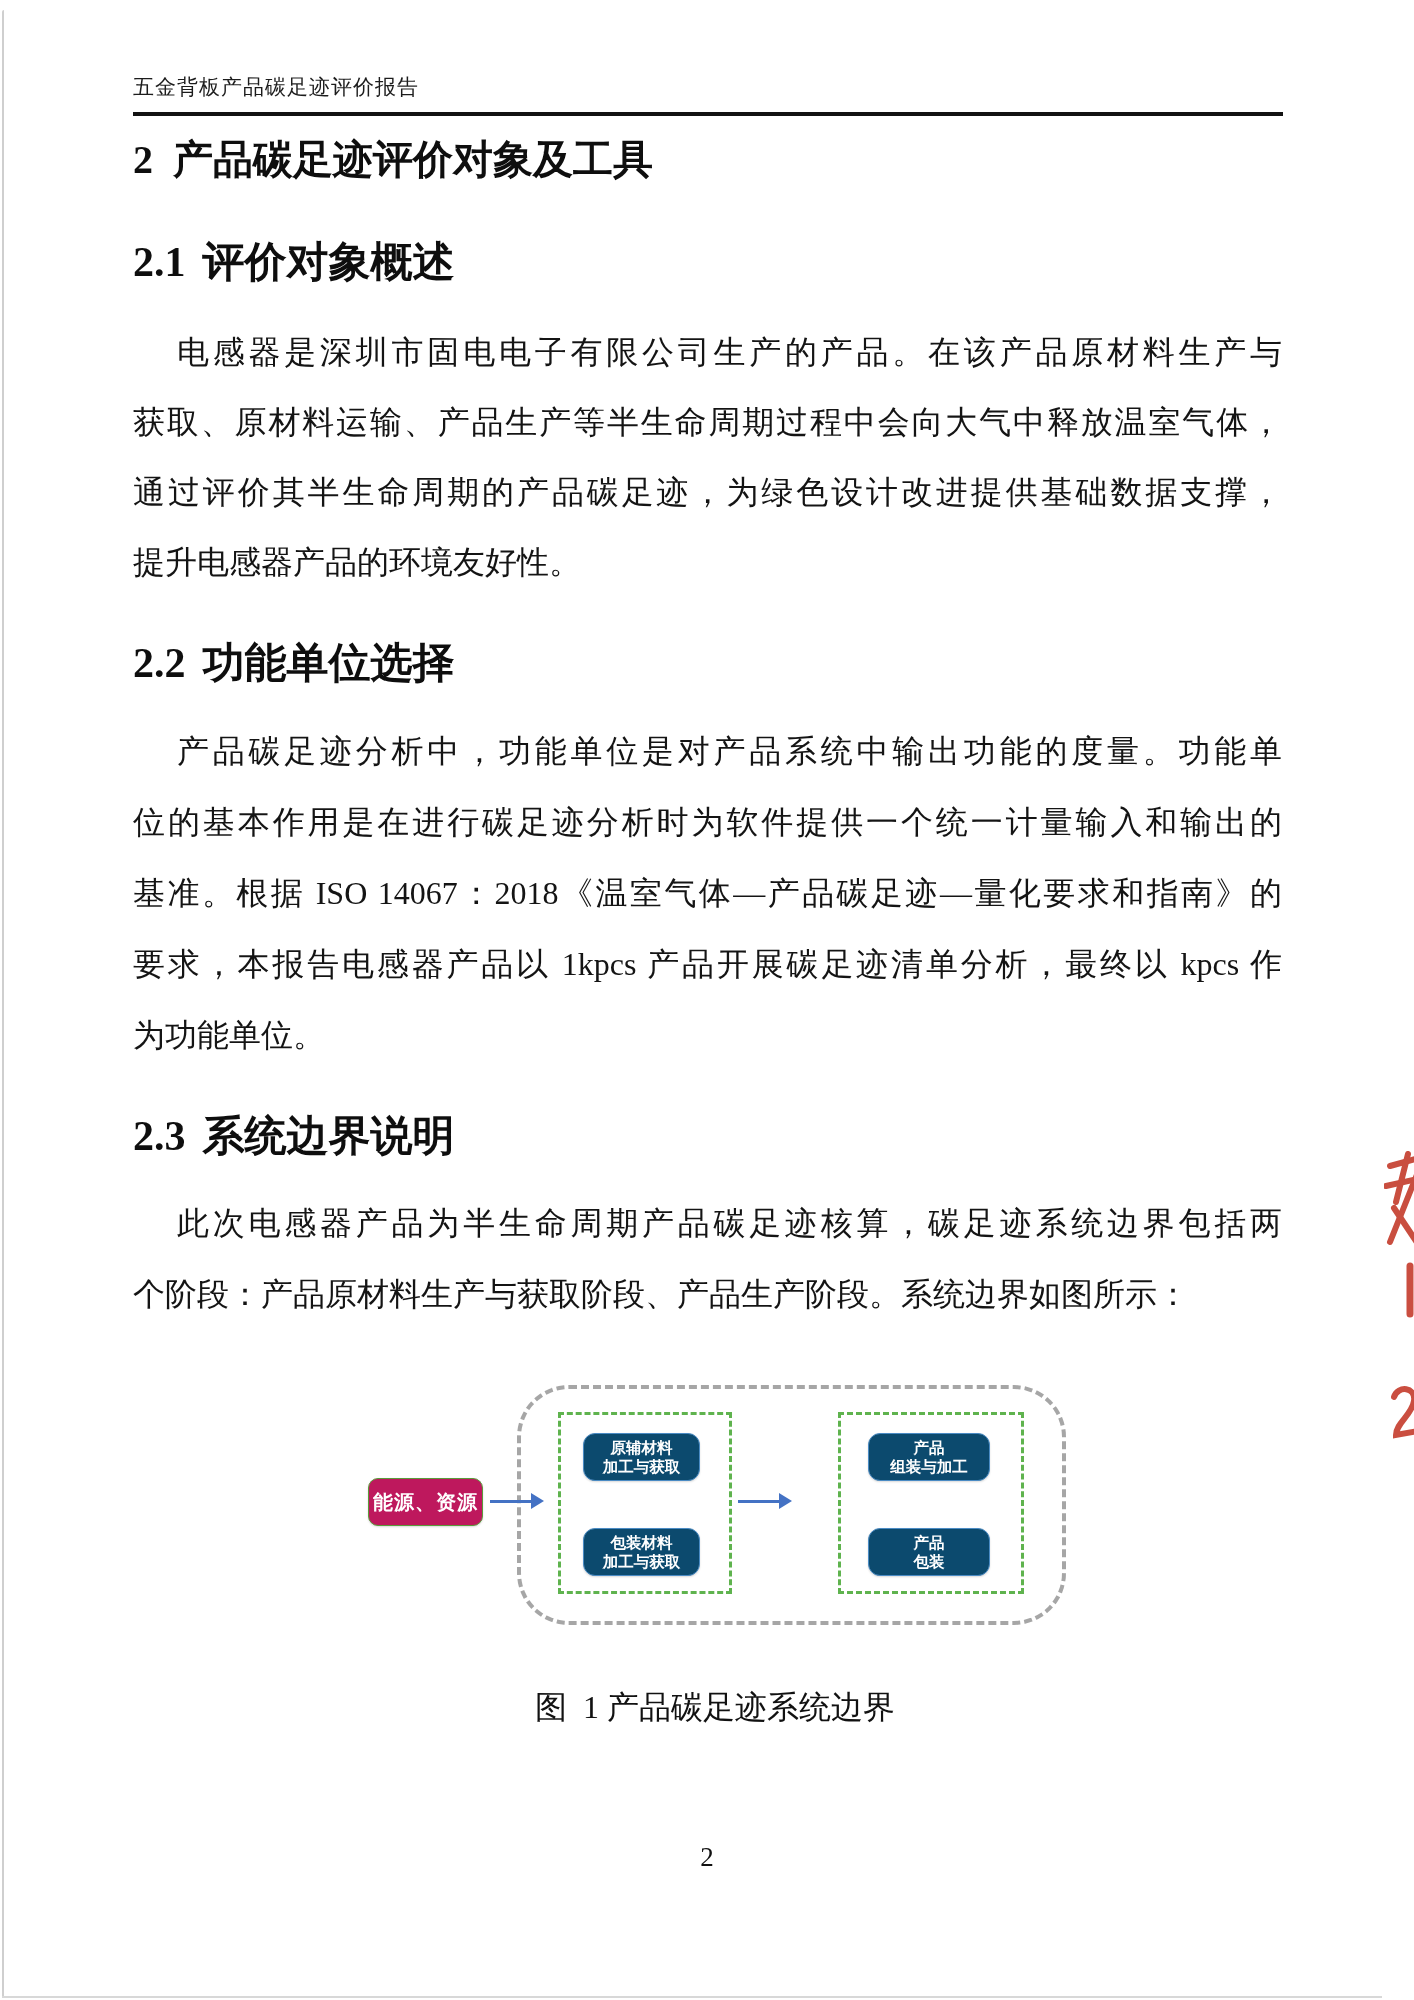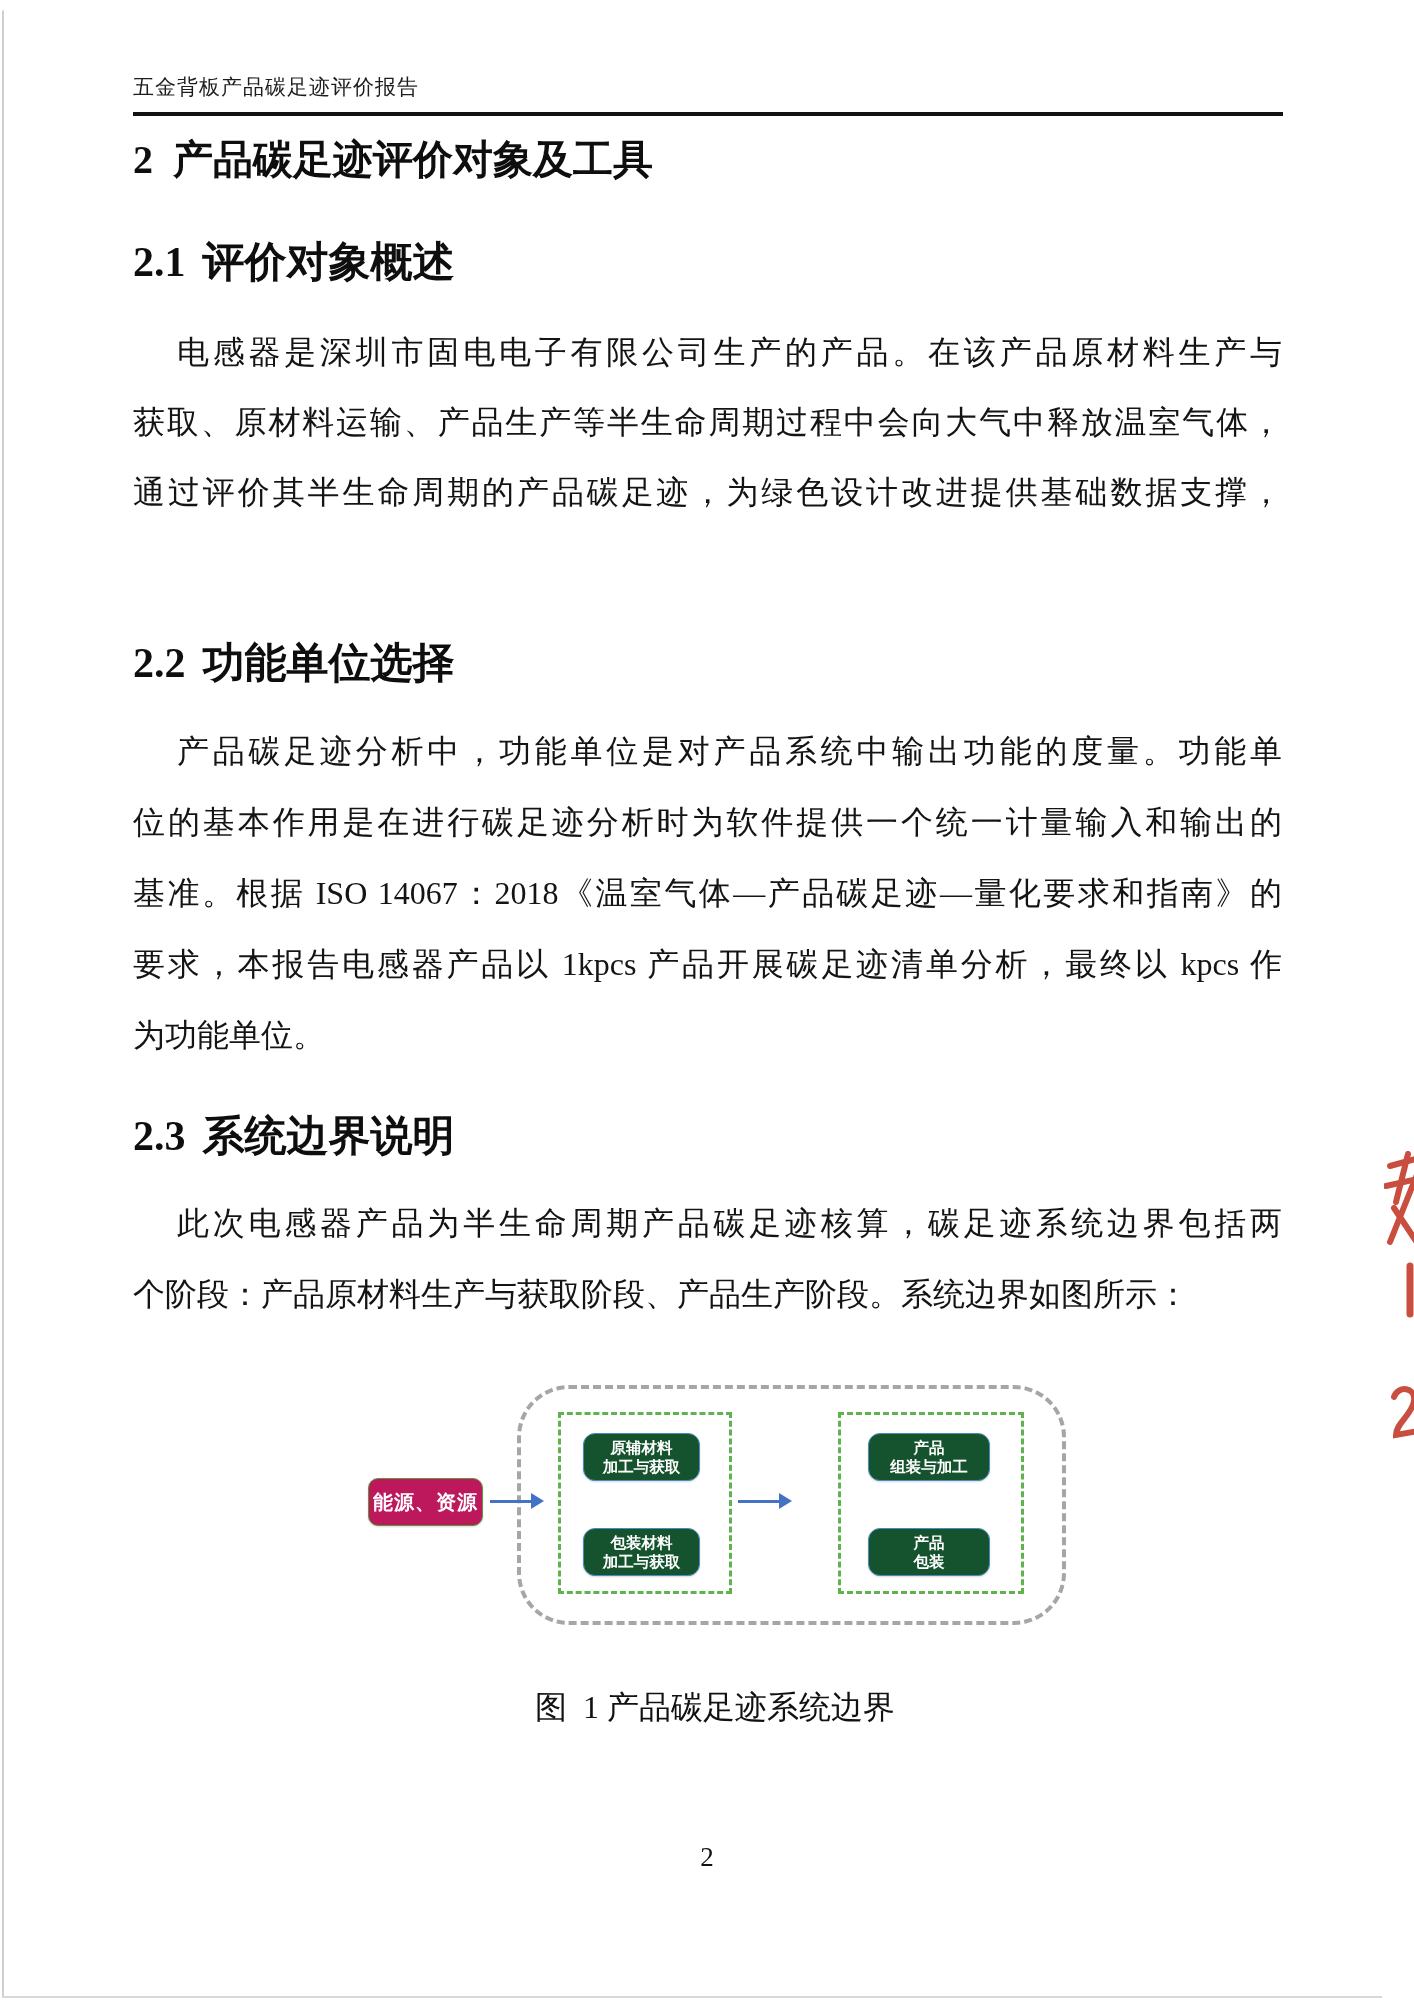--- a/index.html
+++ b/index.html
@@ -32,21 +32,21 @@
   .p2{top:716px;}  .p2 .line{line-height:71px;height:71px;}
   .p3{top:1188px;} .p3 .line{line-height:71px;height:71px;}
 
   
   .diagram{position:absolute;left:280px;top:1375px;width:800px;height:270px;font-family:"Liberation Sans","DejaVu Sans",sans-serif;}
   .outer-boundary{position:absolute;left:237px;top:10px;width:541px;height:232px;border:4px dashed #a6a6a6;border-radius:52px;}
   .src-box{position:absolute;left:88px;top:103px;width:113px;height:46px;background:#be185d;border:1px solid #5b9a3a;border-radius:10px;color:#fff;font-weight:bold;font-size:20px;letter-spacing:1px;display:flex;align-items:center;justify-content:center;box-shadow:0 1px 2px rgba(0,0,0,.15);}
   .stage{position:absolute;top:37px;height:176px;border:3px dashed #5fb34e;background:transparent;}
   .stage1{left:278px;width:168px;}
   .stage2{left:558px;width:180px;}
-  .pbox{position:absolute;background:#14532d;border:1px solid #4a8bc4;border-radius:12px;color:#fff;text-align:center;font-weight:bold;font-size:15.5px;line-height:19px;padding:4px 0;box-shadow:0 1px 2px rgba(0,0,0,.15);}
+  .pbox{position:absolute;background:#0c4a6e;border:1px solid #4a8bc4;border-radius:12px;color:#fff;text-align:center;font-weight:bold;font-size:15.5px;line-height:19px;padding:4px 0;box-shadow:0 1px 2px rgba(0,0,0,.15);}
   .pbox span{display:block;}
   .stage1 .pbox{left:22px;width:115px;}
   .stage2 .pbox{left:27px;width:120px;}
   .pbox.top{top:18px;height:38px;}
   .pbox.bottom{top:113px;height:38px;}
   .arrow{position:absolute;display:flex;align-items:center;height:16px;}
   .arrow .shaft{flex:1;height:3px;background:#4472c4;}
   .arrow .head{width:0;height:0;border-left:13px solid #4472c4;border-top:8px solid transparent;border-bottom:8px solid transparent;}
   .arrow1{left:210px;top:118px;width:54px;}
   .arrow2{left:458px;top:118px;width:54px;}
@@ -77,20 +77,21 @@
   </div>
 
   <div class="h2 h2-21">
     <span class="num">2.1</span><span>评价对象概述</span>
   </div>
 
   <div class="para p1">
     <div class="line first">电感器是深圳市固电电子有限公司生产的产品。在该产品原材料生产与</div>
     <div class="line">获取、原材料运输、产品生产等半生命周期过程中会向大气中释放温室气体，</div>
     <div class="line">通过评价其半生命周期的产品碳足迹，为绿色设计改进提供基础数据支撑，</div>
+    <div class="line last">提升电感器产品的环境友好性。</div>
   </div>
 
   <div class="h2 h2-22">
     <span class="num">2.2</span><span>功能单位选择</span>
   </div>
 
   <div class="para p2">
     <div class="line first">产品碳足迹分析中，功能单位是对产品系统中输出功能的度量。功能单</div>
     <div class="line">位的基本作用是在进行碳足迹分析时为软件提供一个统一计量输入和输出的</div>
     <div class="line">基准。根据 ISO 14067：2018《温室气体—产品碳足迹—量化要求和指南》的</div>

